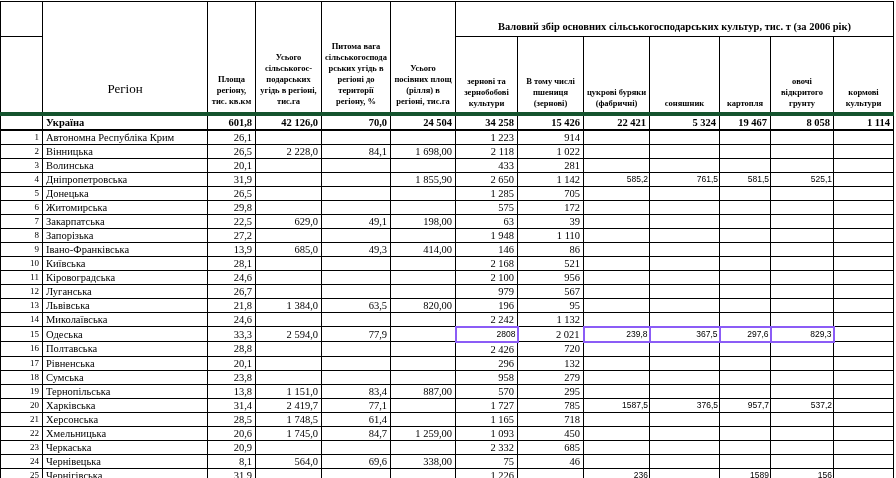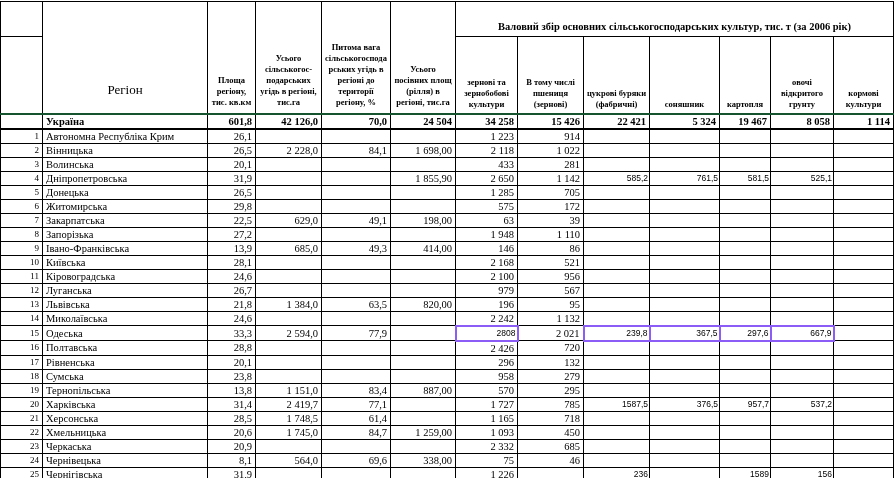--- a/index.html
+++ b/index.html
@@ -72,21 +72,21 @@
   }
   td.c2 { font-weight: normal; }           
   td.small {
     font-family: "Liberation Sans", "DejaVu Sans", sans-serif;
     font-size: 8.5px;
     padding-right: 1px;
   }
   td.boxed { border: 2px solid #8b5cf6; }   
   tr.total td {
     font-weight: bold;
-    border-top: 2px solid #14532d;
+    border-top: 4px solid #14532d;
     border-bottom: 2px solid #000;
     margin-top: 44px;
   }
 </style>
 </head>
 <body>
 
 <table>
   <colgroup>
     <col style="width:42px">
@@ -355,21 +355,21 @@
         <td class="region">Одеська</td>
         <td class="val c0">33,3</td>
         <td class="val c1">2 594,0</td>
         <td class="val c2">77,9</td>
         <td class="val c3"></td>
         <td class="val c4 small boxed">2808</td>
         <td class="val c5">2 021</td>
         <td class="val c6 small boxed">239,8</td>
         <td class="val c7 small boxed">367,5</td>
         <td class="val c8 small boxed">297,6</td>
-        <td class="val c9 small boxed">667,9</td>
+        <td class="val c9 small boxed">829,3</td>
         <td class="val c10"></td>
       </tr>
       <tr>
         <td class="num">16</td>
         <td class="region">Полтавська</td>
         <td class="val c0">28,8</td>
         <td class="val c1"></td>
         <td class="val c2"></td>
         <td class="val c3"></td>
         <td class="val c4">2 426</td>

